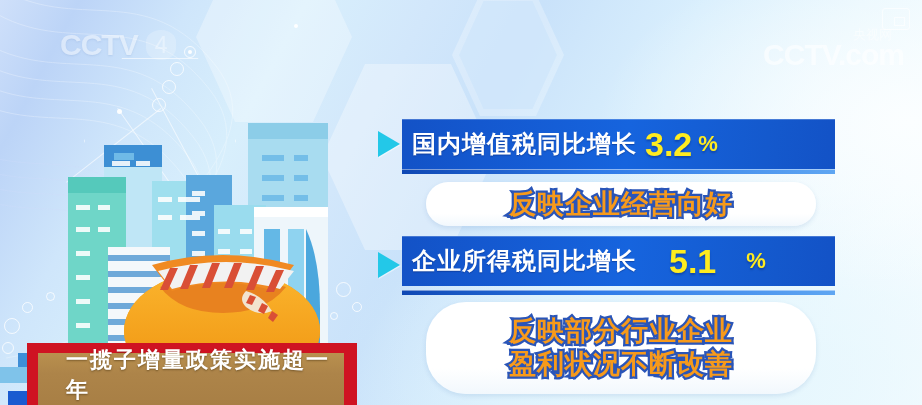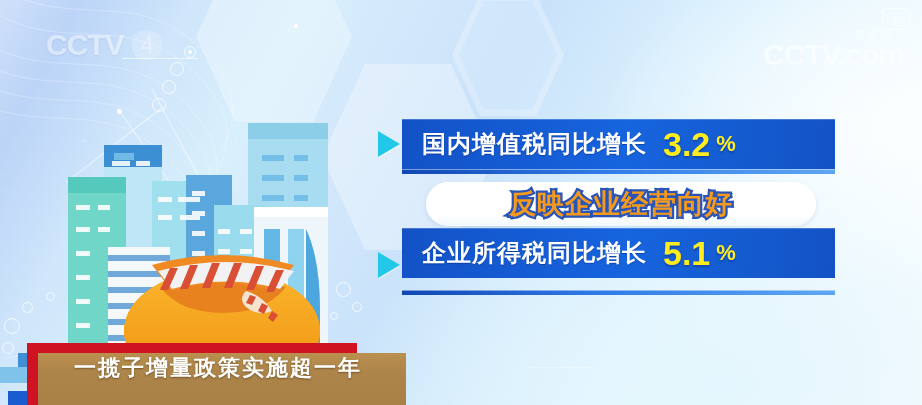--- a/index.html
+++ b/index.html
@@ -65,29 +65,29 @@
     padding:6px 26px 8px; border-radius:20px;
     background:linear-gradient(180deg,#2664d4 0%,#1552c4 55%,#1b5ccd 100%);
     box-shadow:0 1px 3px rgba(20,60,150,.25);
     color:#fff; font-size:20px; font-weight:bold; letter-spacing:2px;
     white-space:nowrap;
   }
 
   .databar{
     position:absolute; height:50px; width:433px; left:30px;
     background:linear-gradient(96deg,#1352c6 0%,#1458cf 18%,#1664de 52%,#1459cd 84%,#1352c6 100%);
-    display:flex; align-items:center; padding:0 8px 0 20px;
+    display:flex; align-items:center; padding:0 8px 0 10px;
     box-shadow:inset 0 1px 0 rgba(255,255,255,.22);
   }
   .databar .label{
     color:#fff; font-size:24px; font-weight:bold; letter-spacing:1px; white-space:nowrap;
     text-shadow:0 1px 1px rgba(0,20,80,.35);
   }
   .databar .value{
-    color:#ffec1f; font-size:34px; font-weight:bold; margin-left:16px;
+    color:#ffec1f; font-size:34px; font-weight:bold; margin-left:8px;
     line-height:1; letter-spacing:0px;
     text-shadow:0 2px 2px rgba(0,20,80,.30);
   }
   .databar .pct{
     color:#ffec1f; font-size:22px; font-weight:bold; margin-left:6px;
     text-shadow:0 2px 2px rgba(0,20,80,.30);
   }
   .underline{
     position:absolute; left:30px; width:433px; height:5px;
     background:linear-gradient(90deg,#0f48b4 0%,#2f7ae8 45%,#5fa6f2 100%);
@@ -152,23 +152,23 @@
     content:""; position:absolute; right:4px; bottom:3px; width:9px; height:7px;
     border:1.4px solid rgba(255,255,255,.62);
   }
 
   
   .redframe{
     position:absolute; left:27px; bottom:0; width:330px; height:62px;
     background:#cf1322;
   }
   .banner{
-    position:absolute; left:38px; bottom:0; width:368px; height:52px;
+    position:absolute; left:38px; bottom:0; width:306px; height:52px;
     background:linear-gradient(180deg,#b9904e 0%,#ad8449 40%,#a87f45 100%);
-    display:flex; align-items:flex-start; padding-left:36px;
+    display:flex; align-items:flex-end; padding-left:28px;
   }
   .banner span{
     color:#fff; font-size:22px; font-weight:bold; letter-spacing:2px;
     text-shadow:0 1px 2px rgba(60,40,10,.5);
   }
   .bluetab{
     position:absolute; left:8px; bottom:0; width:36px; height:14px; background:#1a5bd0;
   }
 </style>
 </head>
@@ -328,21 +328,21 @@
         <linearGradient id="bagGrad" x1="0" y1="0" x2="0" y2="1">
           <stop offset="0%" stop-color="#fbb52e"></stop>
           <stop offset="55%" stop-color="#f4a11c"></stop>
           <stop offset="100%" stop-color="#ef8f10"></stop>
         </linearGradient>
       </defs>
     </g>
   </svg>
 
   <div class="logo">
-    <div style="white-space:nowrap;">
+    <div style="white-space:nowrap;margin-left:14px;">
       <span class="l1">CCTV</span>
       <span class="num">4</span>
     </div>
   </div>
 
   <div class="wmark-top">央视网</div>
   <div class="wmark">CCTV.com</div>
   <div class="corner-icon"></div>
 
   <div class="content">
@@ -354,27 +354,31 @@
       <span class="value">3.2</span>
       <span class="pct">%</span>
     </div>
     <div class="underline" style="top:169px;"></div>
 
     <div class="capsule" style="left:54px; top:182px; width:390px; height:44px;">
       <div class="otext">反映企业经营向好</div>
     </div>
 
     <div class="arrow" style="left:6px; top:252px;"></div>
-    <div class="databar" style="top:228px;">
+    <div class="databar" style="top:236px;gap:24px;">
       <span class="label">企业所得税同比增长</span>
       <span class="value">5.1</span>
       <span class="pct">%</span>
     </div>
     <div class="underline" style="top:290px;"></div>
 
+    <div class="capsule" style="left:54px; top:302px; width:390px; height:92px;">
+      <div class="otext">反映部分行业企业</div>
+      <div class="otext l2" style="margin-top:4px;">盈利状况不断改善</div>
+    </div>
   </div>
 
   <div class="bluetab"></div>
   <div class="redframe"></div>
   <div class="banner">
     <span>一揽子增量政策实施超一年</span>
   </div>
 
 </div>
 

